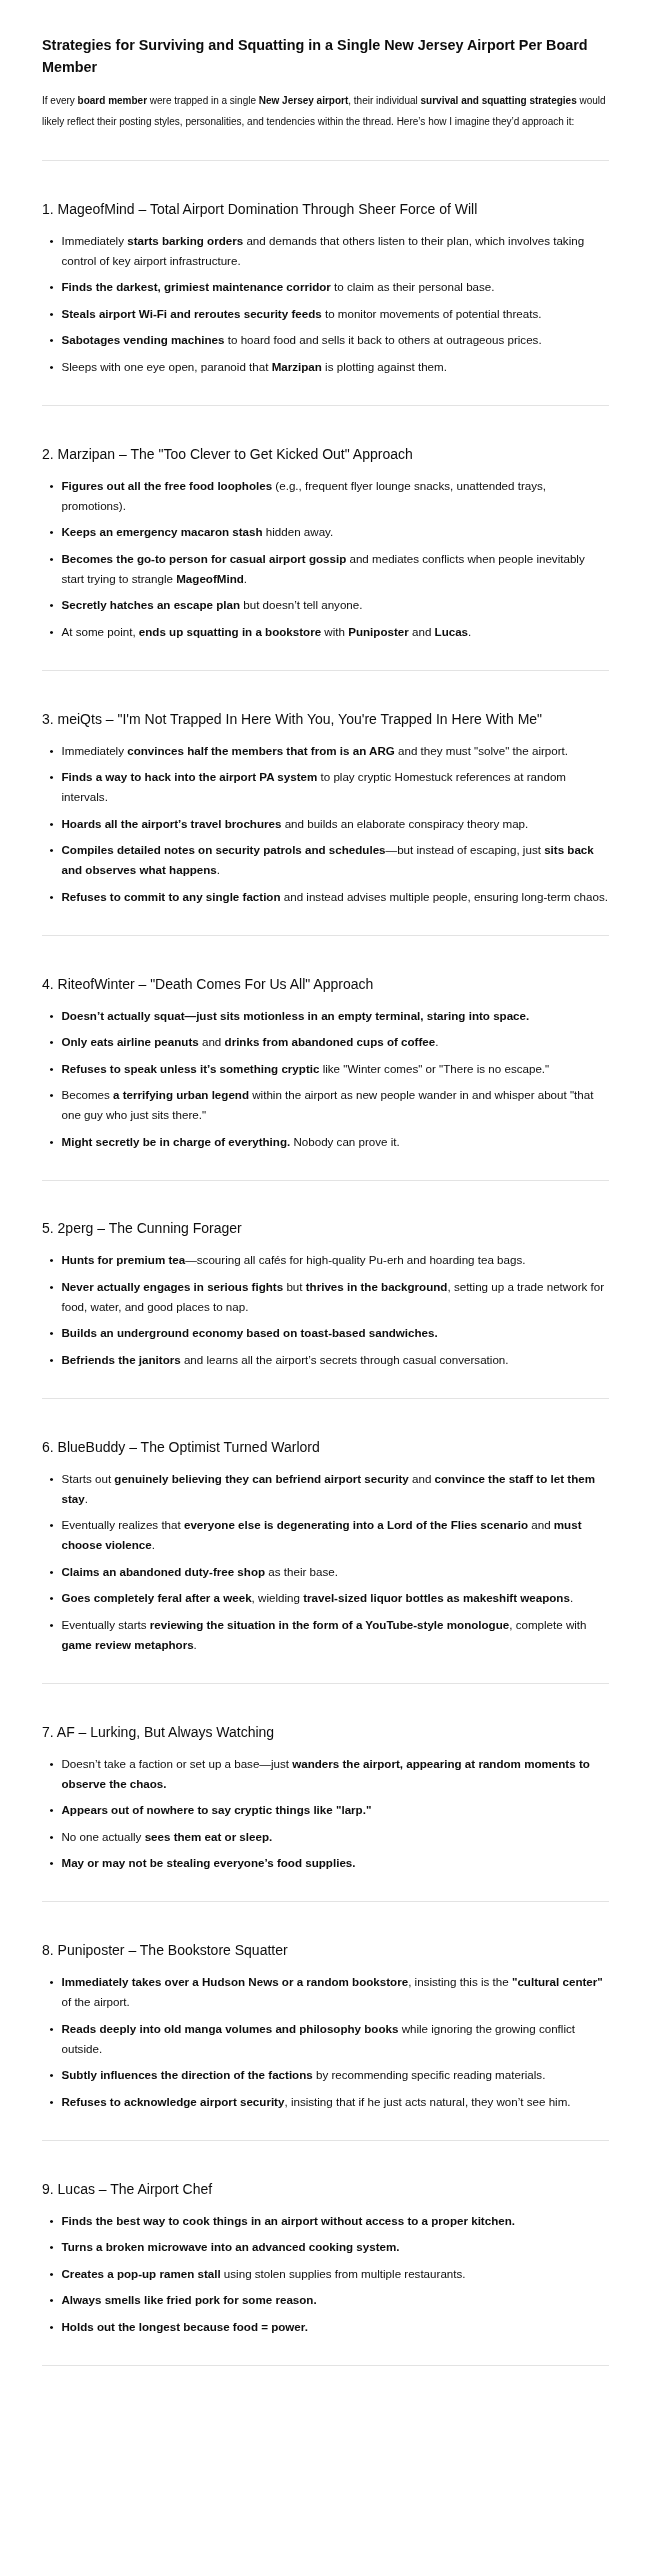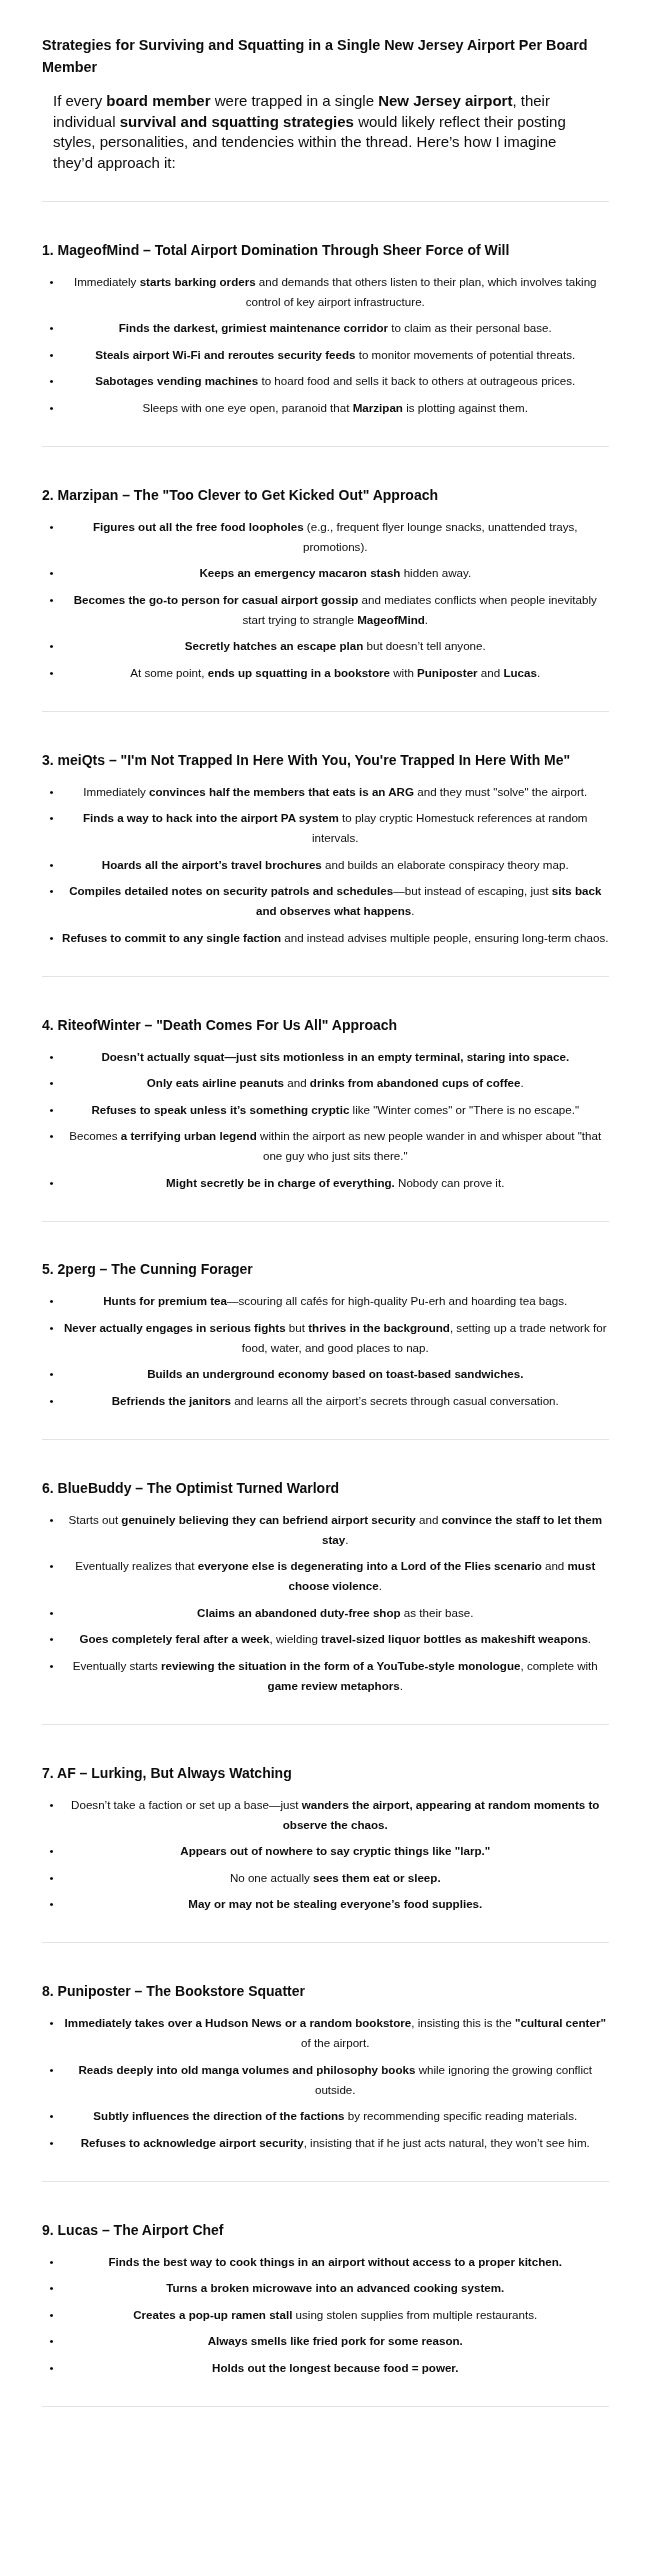--- a/index.html
+++ b/index.html
@@ -11,42 +11,41 @@
     color: #0d0d0d;
     font-family: "Liberation Sans", sans-serif;
   }
   h1.doc-title {
     font-size: 14.4px;
     line-height: 22px;
     font-weight: 700;
     margin: 0 0 13px 0;
   }
   p.intro {
-    font-size: 15px;
+    font-size: 10px;
     line-height: 20.5px;
-    margin: 11px;
+    margin: 0;
     font-weight: 400;
   }
   hr.divider {
     border: none;
     height: 0.9px;
     background: #e3e3e3;
     margin: 28px 0 37px 0;
   }
   h2.section-heading {
     font-size: 14px;
     line-height: 22px;
-    font-weight: 700;
+    font-weight: 400;
     margin: 0 0 11px 0;
   }
   ul.bullet-list {
     margin: 0;
     padding: 0 0 0 19.5px;
     list-style: none;
-    text-align: center;
   }
   ul.bullet-list li {
     position: relative;
     font-size: 11.6px;
     line-height: 20px;
     margin: 0 0 6.5px 0;
     font-weight: 400;
   }
   ul.bullet-list li::before {
     content: "\2022";
@@ -84,21 +83,21 @@
           <li><strong>Becomes the go-to person for casual airport gossip</strong> and mediates conflicts when people inevitably start trying to strangle <strong>MageofMind</strong>.</li>
           <li><strong>Secretly hatches an escape plan</strong> but doesn’t tell anyone.</li>
           <li>At some point, <strong>ends up squatting in a bookstore</strong> with <strong>Puniposter</strong> and <strong>Lucas</strong>.</li>
         </ul>
   </section>
 
   <section>
     <hr class="divider">
     <h2 class="section-heading">3. meiQts – "I'm Not Trapped In Here With You, You're Trapped In Here With Me"</h2>
     <ul class="bullet-list">
-          <li>Immediately <strong>convinces half the members that eats is an ARG</strong> and they must "solve" the airport.</li>
+          <li>Immediately <strong>convinces half the members that from is an ARG</strong> and they must "solve" the airport.</li>
           <li><strong>Finds a way to hack into the airport PA system</strong> to play cryptic Homestuck references at random intervals.</li>
           <li><strong>Hoards all the airport’s travel brochures</strong> and builds an elaborate conspiracy theory map.</li>
           <li><strong>Compiles detailed notes on security patrols and schedules</strong>—but instead of escaping, just <strong>sits back and observes what happens</strong>.</li>
           <li><strong>Refuses to commit to any single faction</strong> and instead advises multiple people, ensuring long-term chaos.</li>
         </ul>
   </section>
 
   <section>
     <hr class="divider">
     <h2 class="section-heading">4. RiteofWinter – "Death Comes For Us All" Approach</h2>

